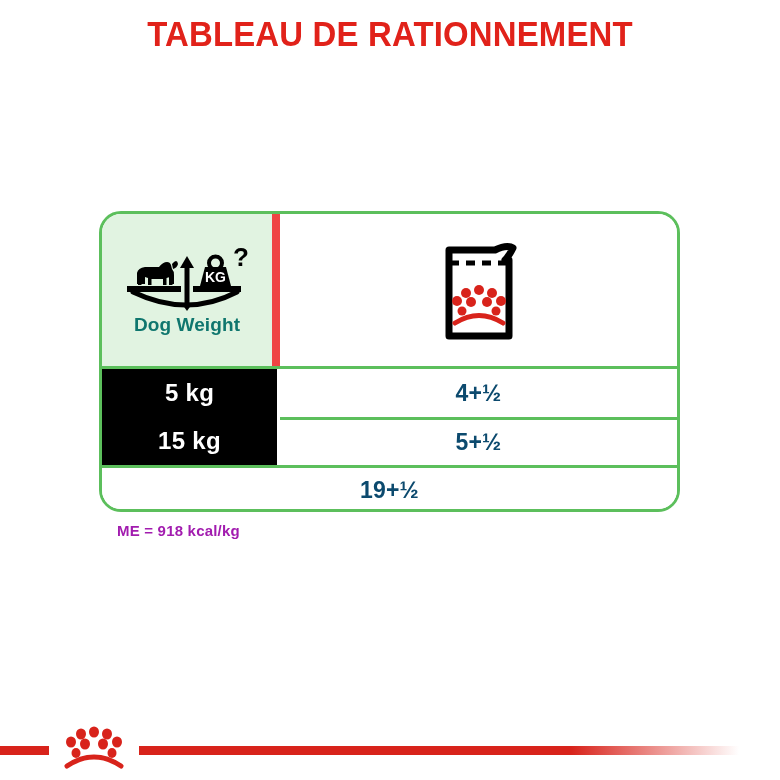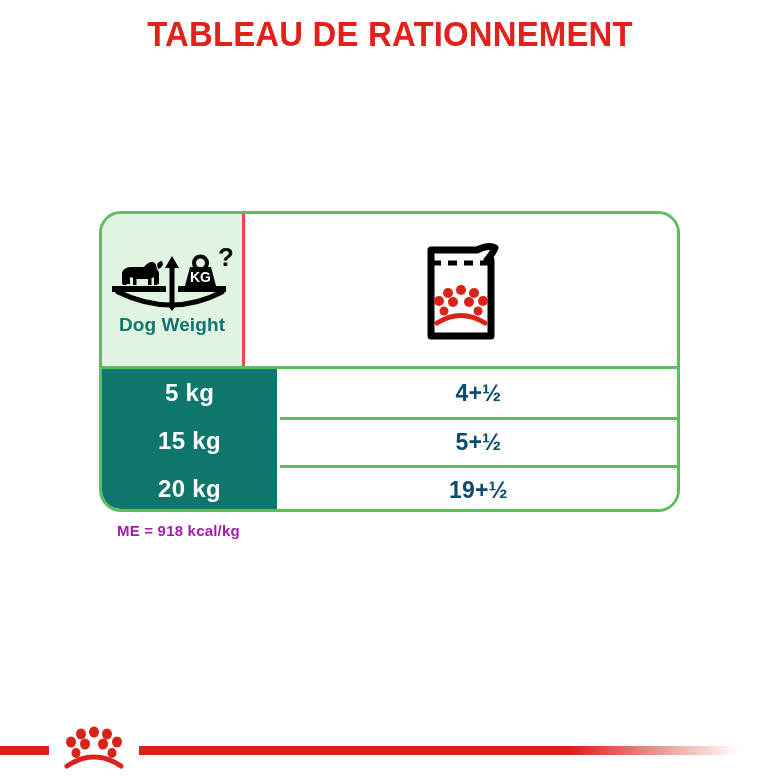--- a/index.html
+++ b/index.html
@@ -45,24 +45,24 @@
     background: #ffffff;
   }
   .table-header-row {
     display: flex;
     height: 155px;
     width: 100%;
     box-sizing: border-box;
     border-bottom: 3px solid #5cbf5c;
   }
   .th-weight {
-    width: 143px;
+    width: 178px;
     box-sizing: border-box;
     background: #e1f3e1;
-    border-right: 3px solid #ef4444;
+    border-right: 8px solid #ef4444;
     display: flex;
     flex-direction: column;
     align-items: center;
     justify-content: center;
     position: relative;
   }
   .th-product {
     flex: 1;
     background: #ffffff;
     display: flex;
@@ -91,21 +91,21 @@
     height: 48px;
     width: 100%;
     box-sizing: border-box;
   }
   .data-row + .data-row {
     border-top: 3px solid #5cbf5c;
   }
   .td-weight {
     width: 178px;
     box-sizing: border-box;
-    background: #0f766e;
+    background: #000000;
     border-right: 3px solid #ffffff;
     color: #ffffff;
     font-size: 24px;
     font-weight: bold;
     display: flex;
     align-items: center;
     justify-content: center;
     letter-spacing: 0.3px;
   }
   .data-row + .data-row .td-weight {
@@ -241,21 +241,20 @@
 
   <div class="data-row">
     <div class="td-weight">5 kg</div>
     <div class="td-amount">4+½</div>
   </div>
   <div class="data-row">
     <div class="td-weight">15 kg</div>
     <div class="td-amount">5+½</div>
   </div>
   <div class="data-row">
-    <div class="td-weight">20 kg</div>
     <div class="td-amount">19+½</div>
   </div>
 </div>
 
 <div class="footnote">ME = 918 kcal/kg</div>
 
 <div class="brand-bar">
   <div class="bar-left"></div>
   <div class="bar-right"></div>
   <div class="brand-crown">

